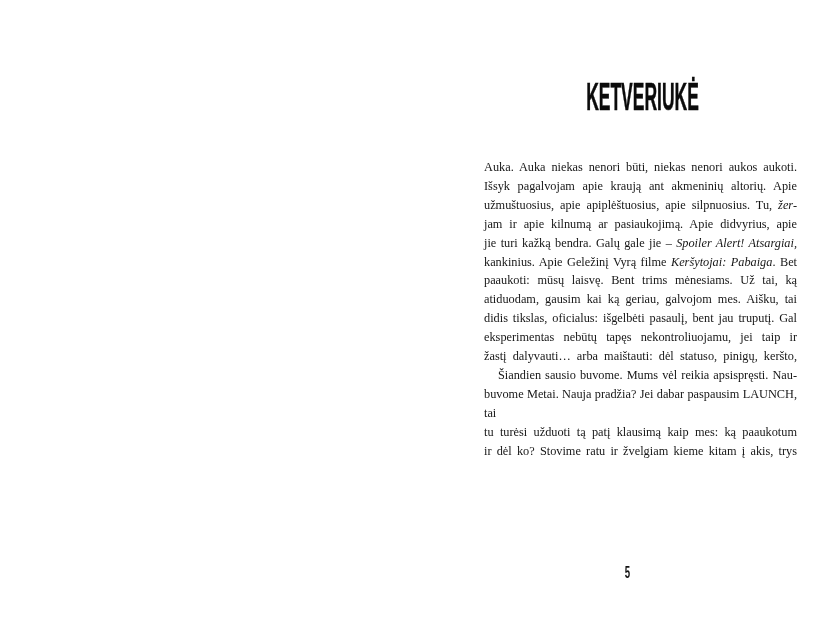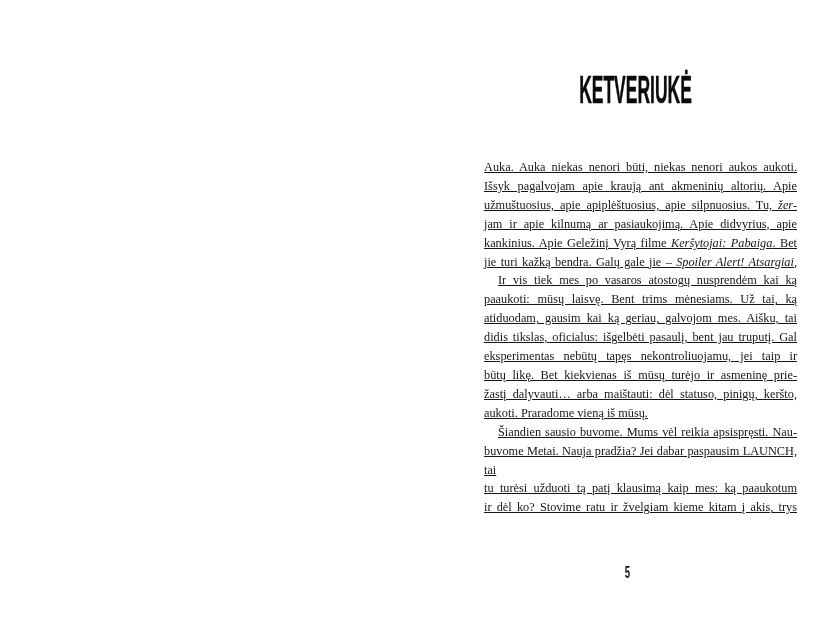--- a/index.html
+++ b/index.html
@@ -17,21 +17,21 @@
     background: #ffffff;
     font-family: "Liberation Serif", "DejaVu Serif", serif;
   }
   
   .title-wrap {
     position: absolute;
     left: 484px;
     top: 68px;
     width: 313px;
     height: 36px;
-    margin: 4px;
+    margin: 11px;
     display: flex;
     align-items: flex-end;
     justify-content: center;
   }
   .title-text {
     display: inline-block;
     font-family: "Liberation Sans", "DejaVu Sans", sans-serif;
     font-weight: 700;
     font-size: 38px;
     line-height: 36px;
@@ -48,21 +48,20 @@
     left: 484px;
     top: 158px;
     width: 313px;
     font-size: 12.3px;
     line-height: 18.9px;
     color: #161616;
   }
   .line {
     text-align: justify;
     text-align-last: justify;
-    text-decoration: underline;
   }
   .line.para-end {
     text-align-last: left;
   }
   .line.indent {
     text-indent: 14px;
   }
   .it {
     font-style: italic;
   }
@@ -95,30 +94,27 @@
 
   <h1 class="title-wrap">
     <span class="title-text">KETVERIUKĖ</span>
   </h1>
 
   <div class="body-text">
       <div class="line"><span>Auka. Auka niekas nenori būti, niekas nenori aukos aukoti.</span></div>
       <div class="line"><span>Išsyk pagalvojam apie kraują ant akmeninių altorių. Apie</span></div>
       <div class="line"><span>užmuštuosius, apie apiplėštuosius, apie silpnuosius. Tu, </span><span class="it">žer-</span></div>
       <div class="line"><span>jam ir apie kilnumą ar pasiaukojimą. Apie didvyrius, apie</span></div>
+      <div class="line"><span>jie turi kažką bendra. Galų gale jie – </span><span class="it">Spoiler Alert! Atsargiai,</span></div>
       <div class="line"><span>kankinius. Apie Geležinį Vyrą filme </span><span class="it">Keršytojai: Pabaiga</span><span>. Bet</span></div>
-      <div class="line"><span>jie turi kažką bendra. Galų gale jie – </span><span class="it">Spoiler Alert! Atsargiai,</span></div>
-      <div class="line indent"><span>Ir vis tiek mes po vasaros atostogų nusprendėm kai ką</span></div>
       <div class="line"><span>paaukoti: mūsų laisvę. Bent trims mėnesiams. Už tai, ką</span></div>
       <div class="line"><span>atiduodam, gausim kai ką geriau, galvojom mes. Aišku, tai</span></div>
       <div class="line"><span>didis tikslas, oficialus: išgelbėti pasaulį, bent jau truputį. Gal</span></div>
       <div class="line"><span>eksperimentas nebūtų tapęs nekontroliuojamu, jei taip ir</span></div>
-      <div class="line"><span>būtų likę. Bet kiekvienas iš mūsų turėjo ir asmeninę prie-</span></div>
       <div class="line"><span>žastį dalyvauti… arba maištauti: dėl statuso, pinigų, keršto,</span></div>
-      <div class="line para-end"><span>aukoti. Praradome vieną iš mūsų.</span></div>
       <div class="line indent"><span>Šiandien sausio buvome. Mums vėl reikia apsispręsti. Nau-</span></div>
       <div class="line"><span>buvome Metai. Nauja pradžia? Jei dabar paspausim LAUNCH, tai</span></div>
       <div class="line"><span>tu turėsi užduoti tą patį klausimą kaip mes: ką paaukotum</span></div>
       <div class="line"><span>ir dėl ko? Stovime ratu ir žvelgiam kieme kitam į akis, trys</span></div>
     </div>
 
   <div class="page-number-wrap">
     <span class="pn-text">5</span>
   </div>
 

